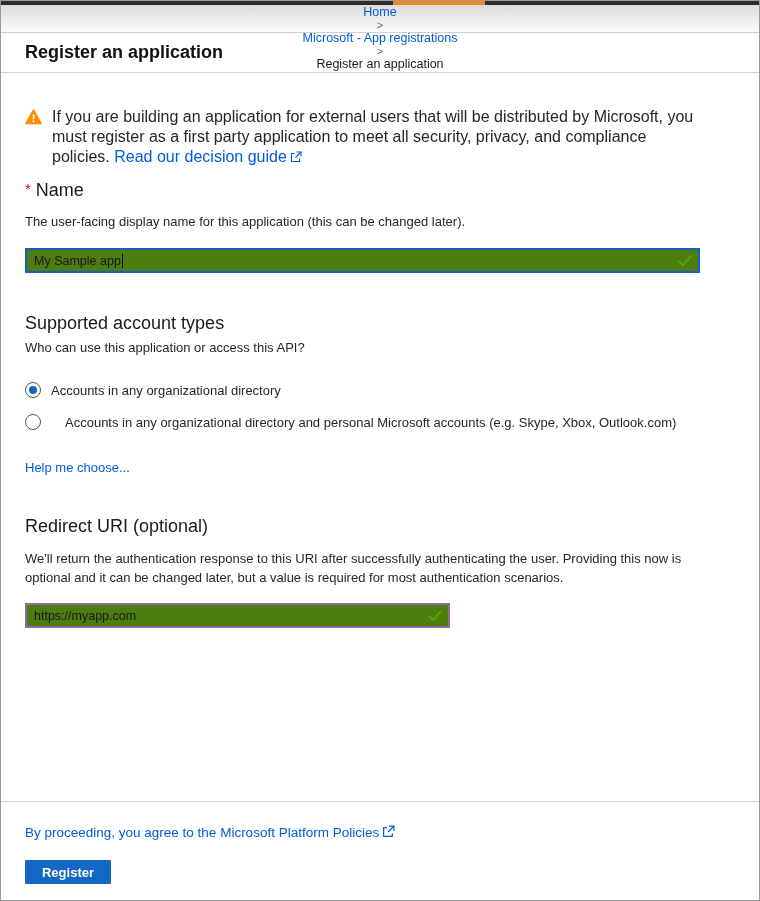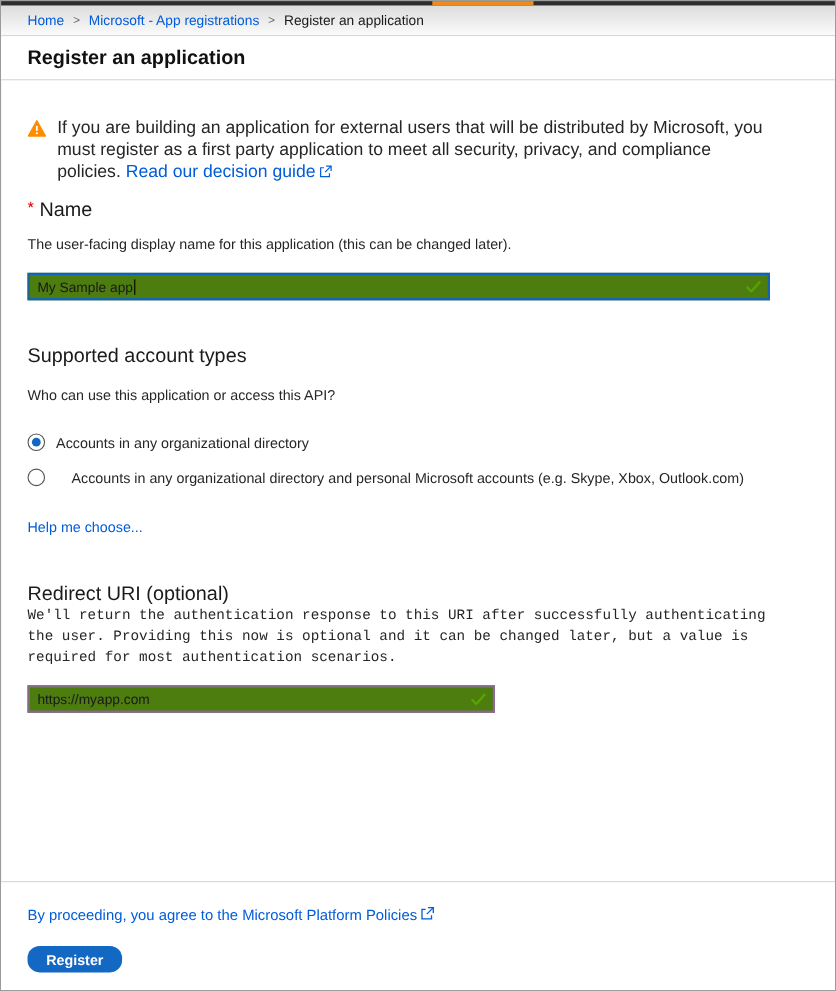--- a/index.html
+++ b/index.html
@@ -14,20 +14,21 @@
   
   .topbar { position:relative; height:4px; background:#2d2d2d; }
   .loading-segment { position:absolute; top:0; left:392px; width:92px; height:4px; background:#ef8a1c; }
 
   
   .breadcrumb-bar {
     height:28px; display:flex; align-items:center; padding:0 24px;
     background:linear-gradient(#dcdcdc, #fbfbfb);
     border-bottom:1px solid #cfcfcf;
     font-size:12.5px;
+    flex-direction:column;
   }
   .crumb-link { color:#015cda; cursor:pointer; }
   .crumb-sep { color:#666; margin:0 8px; font-size:11px; }
   .crumb-current { color:#1a1a1a; }
 
   
   .title-bar { height:40px; padding:9px 24px 0; border-bottom:1px solid #d6d6d6; background:#fff; }
   .page-title { font-size:18px; font-weight:bold; color:#111; }
 
   .content { padding:0 59px 0 24px; }
@@ -50,59 +51,59 @@
   .textbox {
     position:relative; height:25px; background:#4d7c0f;
     display:flex; align-items:center; padding:0 26px 0 8px;
     font-size:12.5px; color:#1a1a1a;
   }
   .name-input { margin-top:17px; width:675px; border:1px solid #0f62c0; outline:1px solid #0f62c0; outline-offset:-2px; }
   .caret { display:inline-block; width:1px; height:14px; background:#000; margin-left:1px; }
   .check { position:absolute; right:7px; top:50%; transform:translateY(-50%); line-height:0; }
 
   .sat-heading { margin-top:40px; }
-  .sat-question { margin-top:16px; }
+  .sat-question { margin-top:4px; }
 
   .radio-group { margin-top:25px; }
   .radio-row { display:flex; align-items:center; gap:10px; margin-bottom:16px; height:16px; cursor:pointer; }
   .radio-row:last-child { margin-bottom:4px;gap:24px; }
   .radio {
     flex:0 0 auto; width:16px; height:16px; border-radius:50%;
     border:1px solid #555; background:#fff; position:relative;
   }
   .radio.selected::after {
     content:""; position:absolute; left:3px; top:3px; right:3px; bottom:3px;
     border-radius:50%; background:#1267c1;
   }
   .radio-label { font-size:13px; color:#262626; }
 
   .help-link { display:inline-block; margin-top:26px; font-size:13px; color:#015cda; cursor:pointer; }
 
   .redirect-heading { margin-top:40px; }
-  .redirect-desc { max-width:690px;font-family:Liberation Mono, monospace; }
+  .redirect-desc { margin-top:12px; max-width:690px; }
 
   .uri-row { margin-top:16px; display:flex; gap:11px; }
   .select-box {
     position:relative; width:215px; height:25px; border:1px solid #5c5c5c;
     display:flex; align-items:center; padding:0 26px 0 8px;
     font-size:12.5px; background:#fff; cursor:pointer;
   }
   .chevron { position:absolute; right:8px; top:50%; transform:translateY(-50%); line-height:0; }
   .uri-input { width:425px; border:1px solid #8f6a9f; outline:1px solid #8f6a9f; outline-offset:-2px; }
 
   
   .footer {
     position:absolute; left:0; right:0; bottom:0; height:99px;
     border-top:1px solid #d6d6d6; padding:21px 24px 0; background:#fff;
   }
   .agreement-link { font-size:13.5px; color:#015cda; cursor:pointer; display:inline-block; }
   .register-button {
     margin-top:19px; width:86px; height:24px; background:#1268c3; color:#fff;
     border:none; font-size:13px; font-weight:bold; font-family:"Liberation Sans", sans-serif;
-    cursor:pointer; display:flex; align-items:center; justify-content:center; border-radius:11px;
+    cursor:pointer; display:flex; align-items:center; justify-content:center; border-radius:1px;
   }
 </style>
 </head>
 <body>
 
 <div class="window">
 
   <div class="topbar">
     <div class="loading-segment"></div>
   </div>

